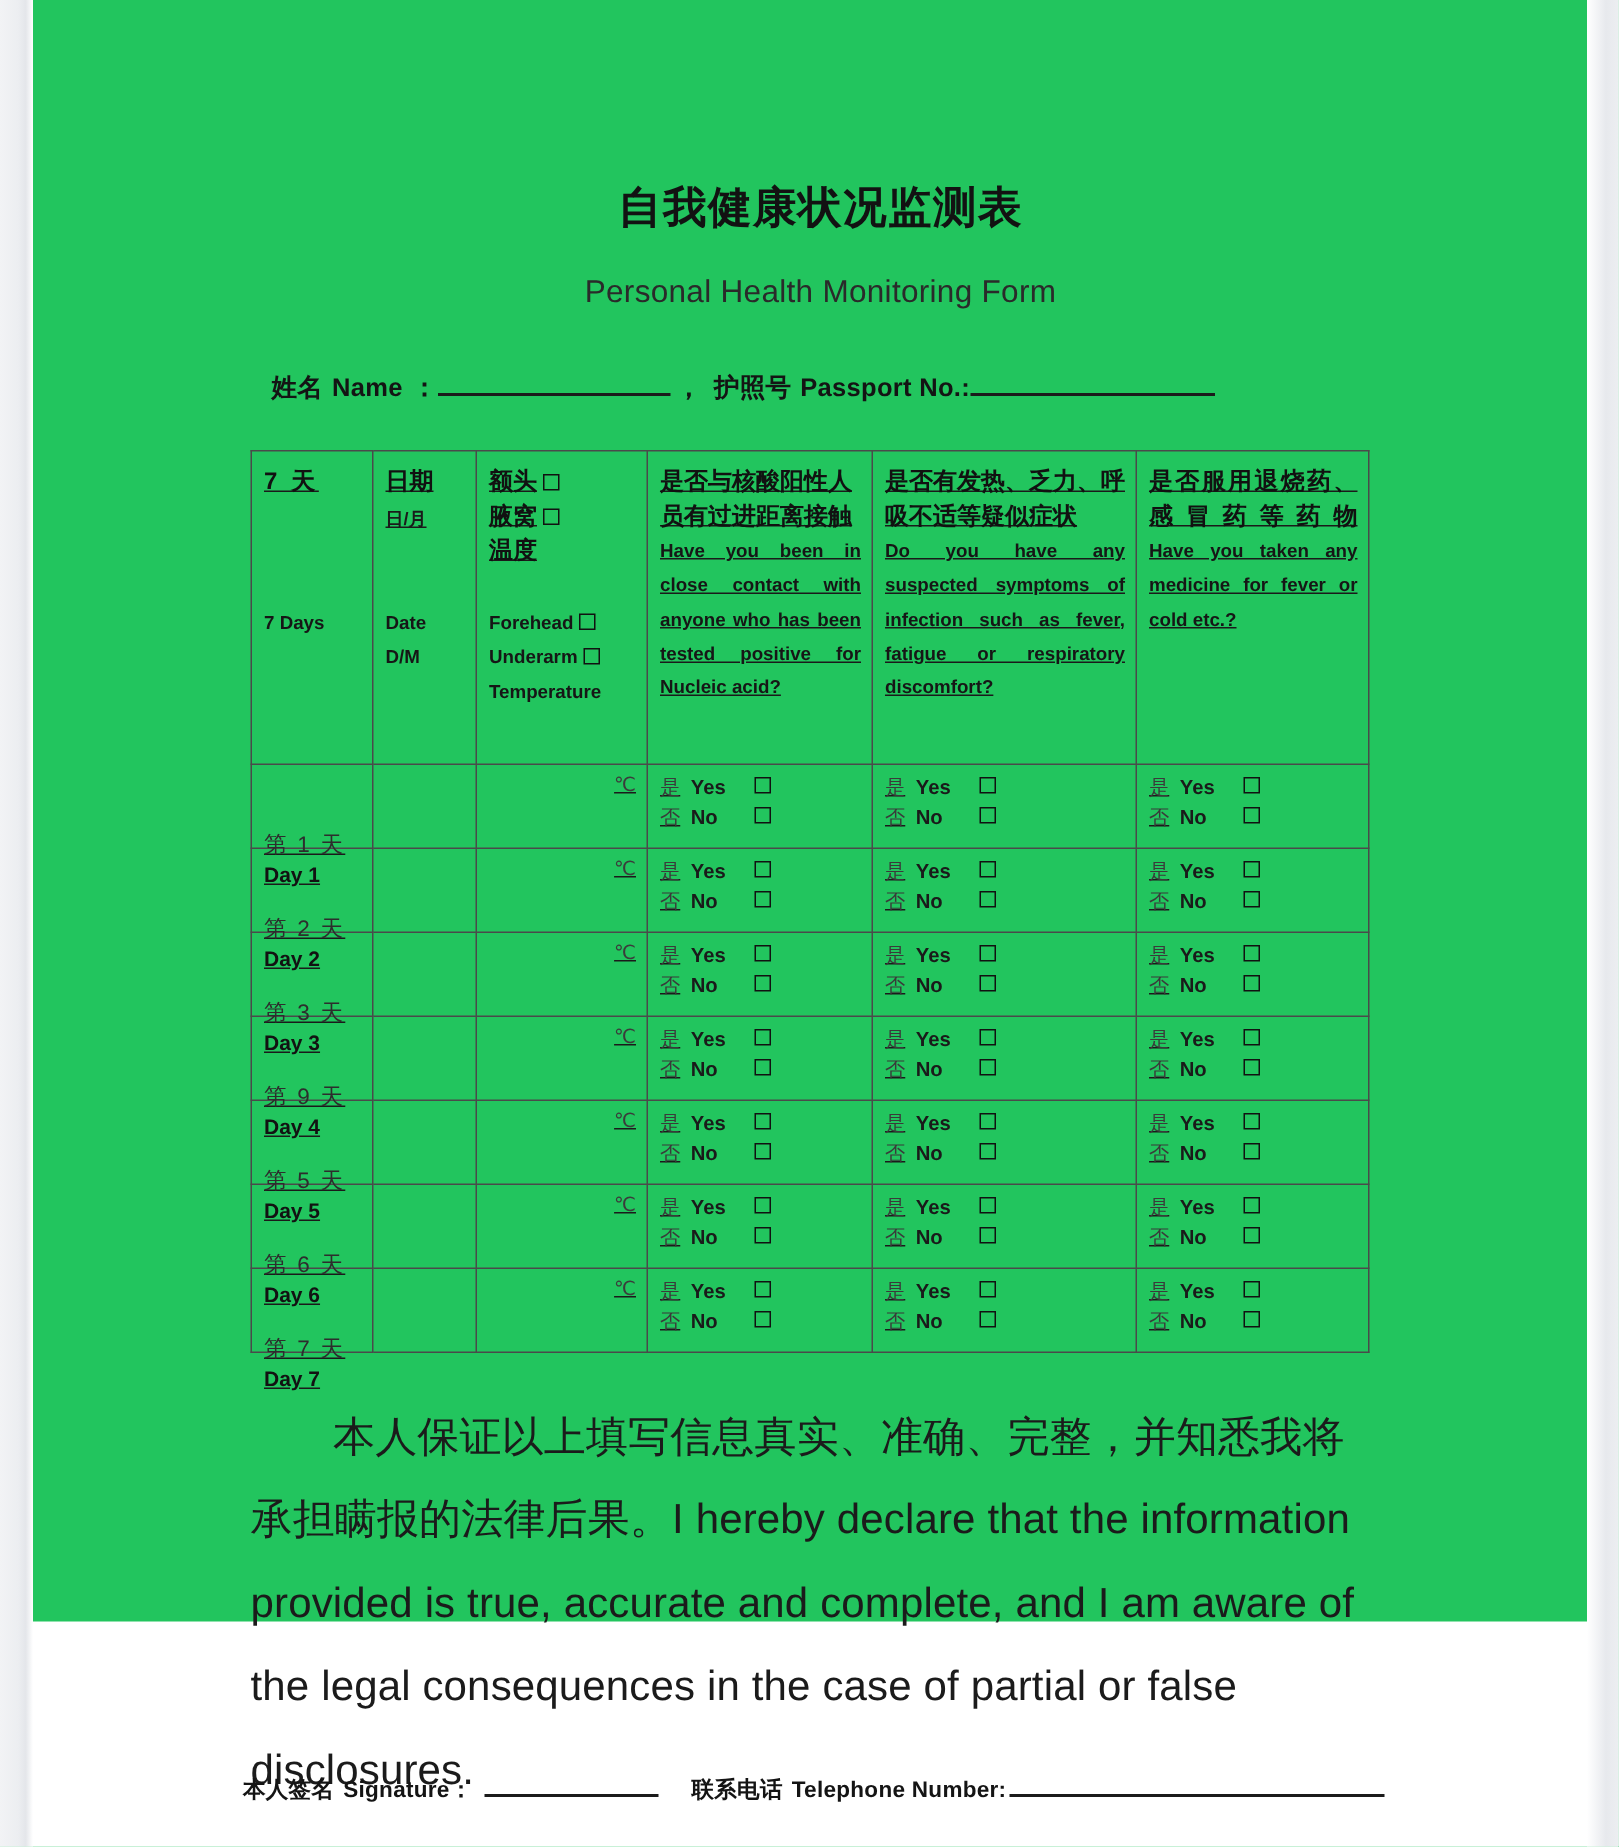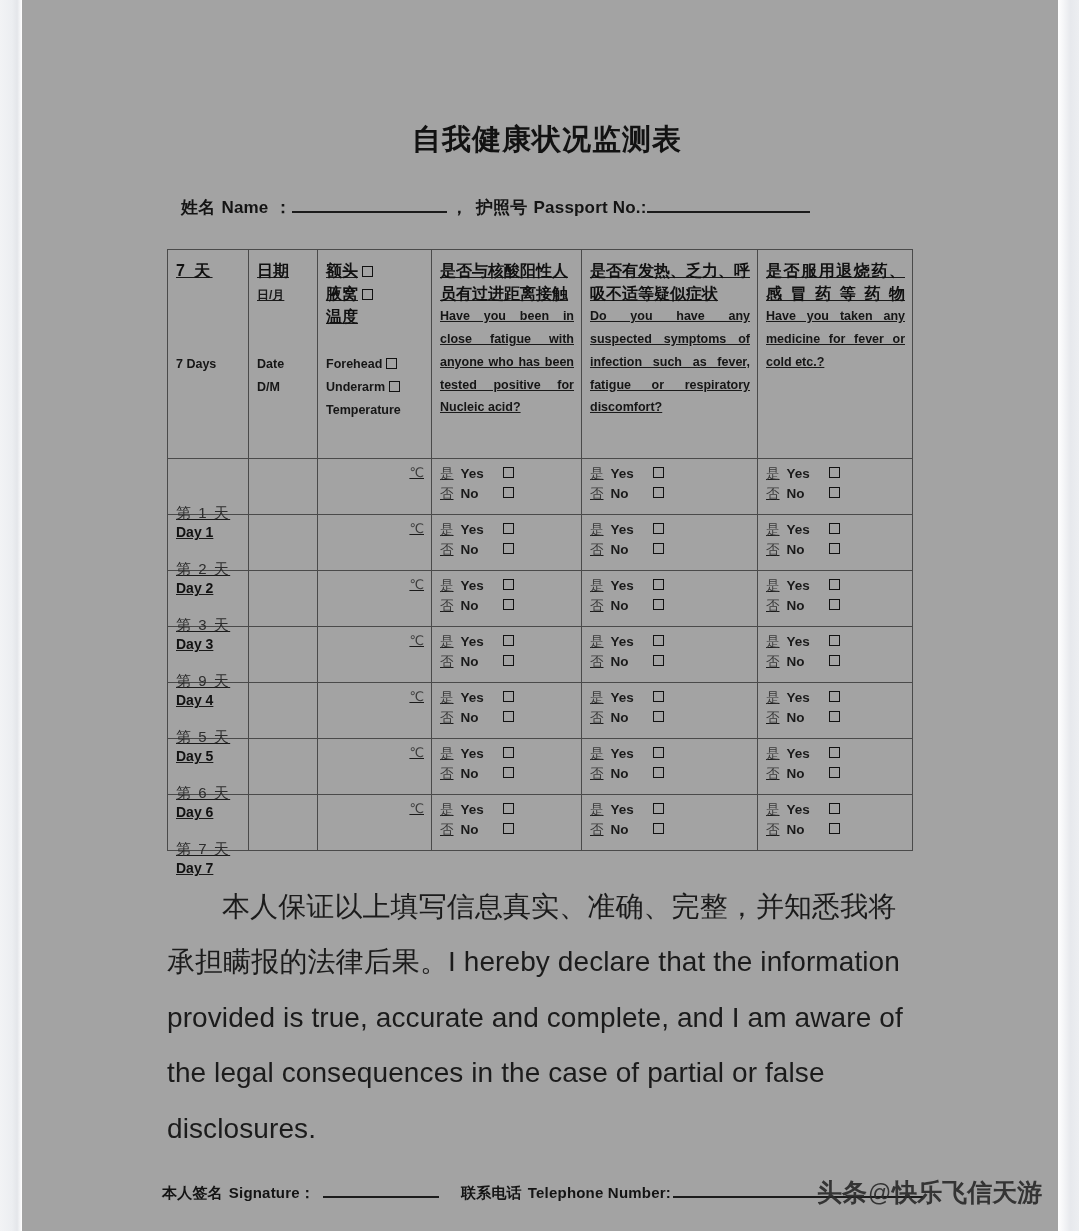--- a/index.html
+++ b/index.html
@@ -27,22 +27,22 @@
     position: absolute;
     top: 0; right: 0;
     width: 21px; height: 100%;
     background: linear-gradient(to left, #eceef1 0%, #e7e9ed 40%, #f4f5f7 72%, #ffffff 100%);
   }
 
   .sheet {
     position: absolute;
     top: 0; left: 22px;
     width: 1036px;
-    height: 1231px;
-    background: #a3a3a3;
+    height: 1081px;
+    background: #22c55e;
   }
 
   .content {
     position: absolute;
     left: 145px;
     top: 0;
     width: 760px;
   }
 
   
@@ -251,20 +251,21 @@
 </head>
 <body>
 
 <div class="page-edge-left"></div>
 <div class="page-edge-right"></div>
 
 <div class="sheet">
   <div class="content">
 
     <div class="title-cn">自我健康状况监测表</div>
+    <div class="title-en">Personal Health Monitoring Form</div>
 
     <div class="id-line">
       <span>姓名</span><span class="gap-s"></span><span>Name</span><span class="gap-s"></span><span>：</span><span class="blank blank-name"></span><span class="id-sep">，</span><span class="gap-s"></span><span>护照号</span><span class="gap-s"></span><span>Passport No.:</span><span class="blank blank-passport"></span>
     </div>
 
     <table class="form">
       <colgroup>
         <col class="c1">
           <col class="c2">
           <col class="c3">
@@ -304,21 +305,21 @@
                 <div class="h-en"><span>Forehead</span><span class="bx"></span></div>
                 <div class="h-en"><span>Underarm</span><span class="bx"></span></div>
                 <div class="h-en">Temperature</div>
               </div>
             </div>
           </td>
 
           <td>
             <div class="hcell">
               <div class="h-cn">是否与核酸阳性人员有过进距离接触</div>
-              <div class="h-en just">Have you been in close fatigue with anyone who has been tested positive for Nucleic acid?</div>
+              <div class="h-en just">Have you been in close contact with anyone who has been tested positive for Nucleic acid?</div>
             </div>
           </td>
 
           <td>
             <div class="hcell">
               <div class="h-cn">是否有发热、乏力、呼吸不适等疑似症状</div>
               <div class="h-en just">Do you have any suspected symptoms of infection such as fever, fatigue or respiratory discomfort?</div>
             </div>
           </td>
 
@@ -574,16 +575,13 @@
     </table>
 
     <div class="declaration">本人保证以上填写信息真实、准确、完整，并知悉我将承担瞒报的法律后果。I hereby declare that the information provided is true, accurate and complete, and I am aware of the legal consequences in the case of partial or false disclosures.</div>
 
   </div>
 
   <div class="footer-line">
     <span>本人签名</span><span class="gap-s"></span><span>Signature：</span><span class="blank2 blank-sig"></span><span class="gap-m"></span><span>联系电话</span><span class="gap-s"></span><span>Telephone Number:</span><span class="blank2 blank-tel"></span>
   </div>
 
-  <div class="watermark">
-    <span>头条</span><span class="at">@</span><span>快乐飞信天游</span>
-  </div>
 </div>
 
 </body></html>

